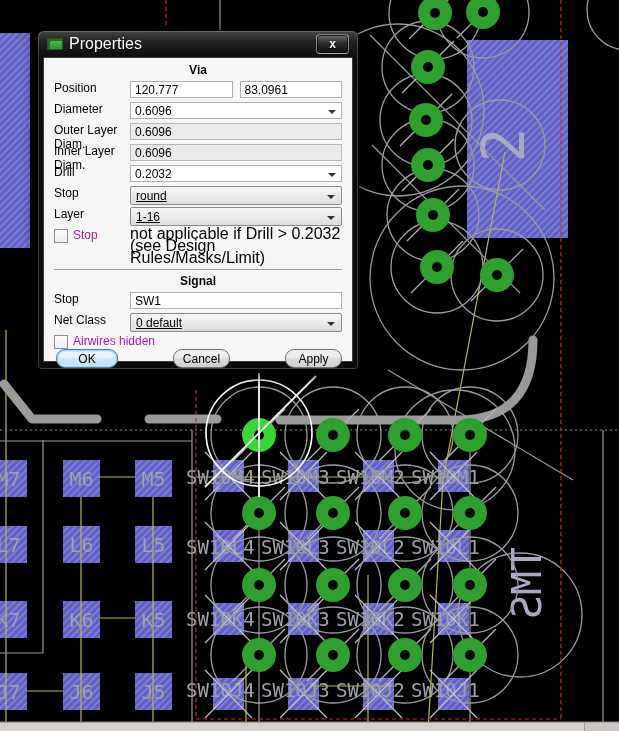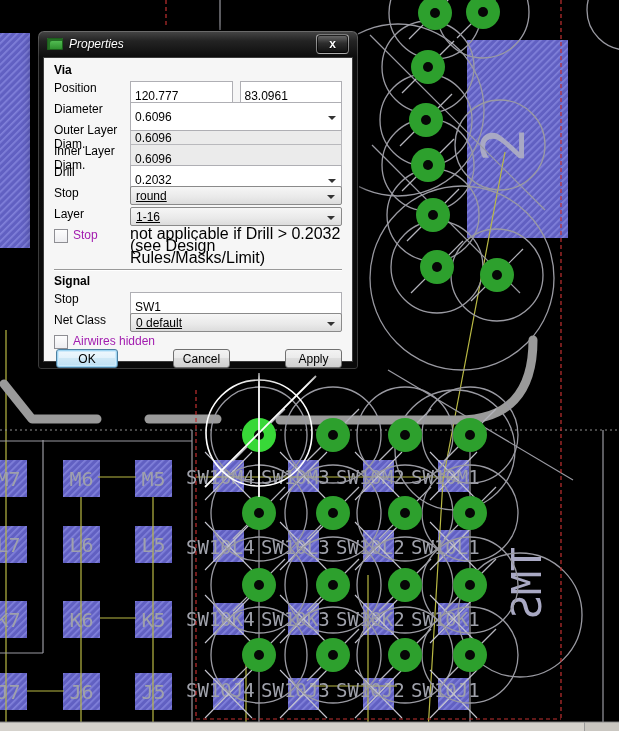--- a/index.html
+++ b/index.html
@@ -8,52 +8,52 @@
   #pcb-wrap{position:absolute;inset:0;}
   
   .window{position:absolute;left:37px;top:30px;width:320px;height:338px;z-index:5;
     background:linear-gradient(180deg,#474747 0,#232323 10px,#0d0d0d 26px,#0a0a0a 100%);
     border:1px solid #000;border-radius:7px 7px 4px 4px;
     box-shadow:0 4px 14px rgba(0,0,0,.85), inset 0 0 0 1px rgba(255,255,255,.20);}
   .titlebar{height:26px;display:flex;align-items:center;padding:0 9px;gap:6px;color:#fff;}
   .ticon{width:16px;height:12px;border-radius:2px;flex:0 0 auto;
     background:linear-gradient(180deg,#5ecb5e,#2a8c2a);
     box-shadow:inset 0 0 0 1px #1c5f1c, inset 3px 3px 0 0 #246f24;}
-  .ttext{font-size:12px;text-shadow:0 1px 2px #000;font-style:italic;}
+  .ttext{font-size:16px;text-shadow:0 1px 2px #000;}
   .closebtn{position:absolute;top:3px;right:9px;width:31px;height:18px;
     background:linear-gradient(180deg,#6e6e6e,#2e2e2e 45%,#0e0e0e);
     border:1px solid rgba(255,255,255,.45);border-radius:4px;
     box-shadow:inset 0 0 0 1px rgba(0,0,0,.7);
     display:flex;align-items:center;justify-content:center;cursor:default;}
   .closebtn span{color:#fff;font-weight:bold;font-size:12px;line-height:12px;text-shadow:0 1px 1px #000;}
   .client{position:absolute;left:5px;right:5px;top:26px;bottom:7px;background:#f6f6f6;
     border:1px solid #3c3c3c;display:flex;flex-direction:column;padding:5px 10px 3px 10px;box-sizing:border-box;}
-  .heading{font-size:12px;font-weight:bold;color:#000;height:15px;}
+  .heading{font-size:12px;font-weight:bold;color:#000;height:15px;text-align:center;}
   .row{display:flex;align-items:flex-start;margin-top:4px;height:17px;}
   .row .lbl{width:76px;flex:0 0 auto;font-size:12px;color:#000;}
   .fields{flex:1;display:flex;gap:7px;min-width:0;}
   input.txt{flex:1;min-width:0;height:15px;border:1px solid #afafb4;background:#fff;
-    font-family:"Liberation Sans",sans-serif;font-size:12px;padding:6px 4px;color:#000;}
+    font-family:"Liberation Sans",sans-serif;font-size:12px;padding:0 4px;color:#000;}
   input.txt.ro{background:#ebebeb;border-color:#b9b9bd;}
   .combo{flex:1;position:relative;display:flex;align-items:center;}
   .combo input.txt{padding-right:18px;}
   .drop{flex:1;height:17px;border:1px solid #8a8a8a;border-radius:2px;
     background:linear-gradient(180deg,#f6f6f6,#e9e9e9 60%,#dcdcdc);
     display:flex;align-items:center;font-size:12px;padding:0 18px 0 5px;color:#000;position:relative;text-decoration:underline;}
   .arrow{position:absolute;right:6px;top:50%;margin-top:-1px;width:0;height:0;
     border-left:4px solid transparent;border-right:4px solid transparent;border-top:4px solid #333;}
   .cbrow{display:flex;align-items:flex-start;margin-top:4px;}
   .cb{width:12px;height:12px;border:1px solid #8e8e93;background:linear-gradient(180deg,#fdfdfd,#ededf0);
     flex:0 0 auto;margin-right:5px;margin-top:1px;}
   .cblbl{font-size:12px;color:#a21caf;line-height:14px;}
   .cbspace{width:76px;flex:0 0 auto;display:flex;}
   .note{font-size:16px;line-height:12px;color:#000;}
   .sep{height:1px;border-top:1px solid #999;border-bottom:1px solid #fff;margin:5px 0 3px 0;}
   .btnrow{margin-top:auto;display:flex;justify-content:flex-end;gap:7px;padding-bottom:2px;}
-  .btn{height:19px;border:1px solid #707070;border-radius:3px;font-size:12px;color:#000;
+  .btn{height:19px;border:1px solid #707070;border-radius:9px;font-size:12px;color:#000;
     background:linear-gradient(180deg,#f3f3f3,#ebebeb 45%,#dddddd 50%,#cfcfcf);
     display:flex;align-items:center;justify-content:center;box-sizing:border-box;}
   .btn.ok{width:62px;border-color:#4d7fa0;box-shadow:0 0 0 1px #9fd5f2 inset,0 0 0 2px #cfeafa inset;
     background:linear-gradient(180deg,#f0f8fd,#e3f2fb 45%,#cfe8f6 50%,#bcdff2);}
   .btn.cancel,.btn.apply{width:57px;margin-left:48px;}
 </style>
 </head>
 <body>
 
 <div id="pcb-wrap">

